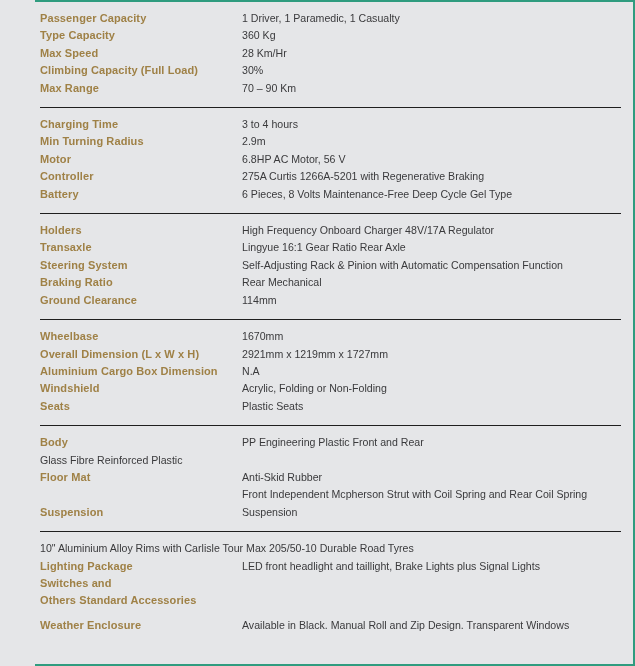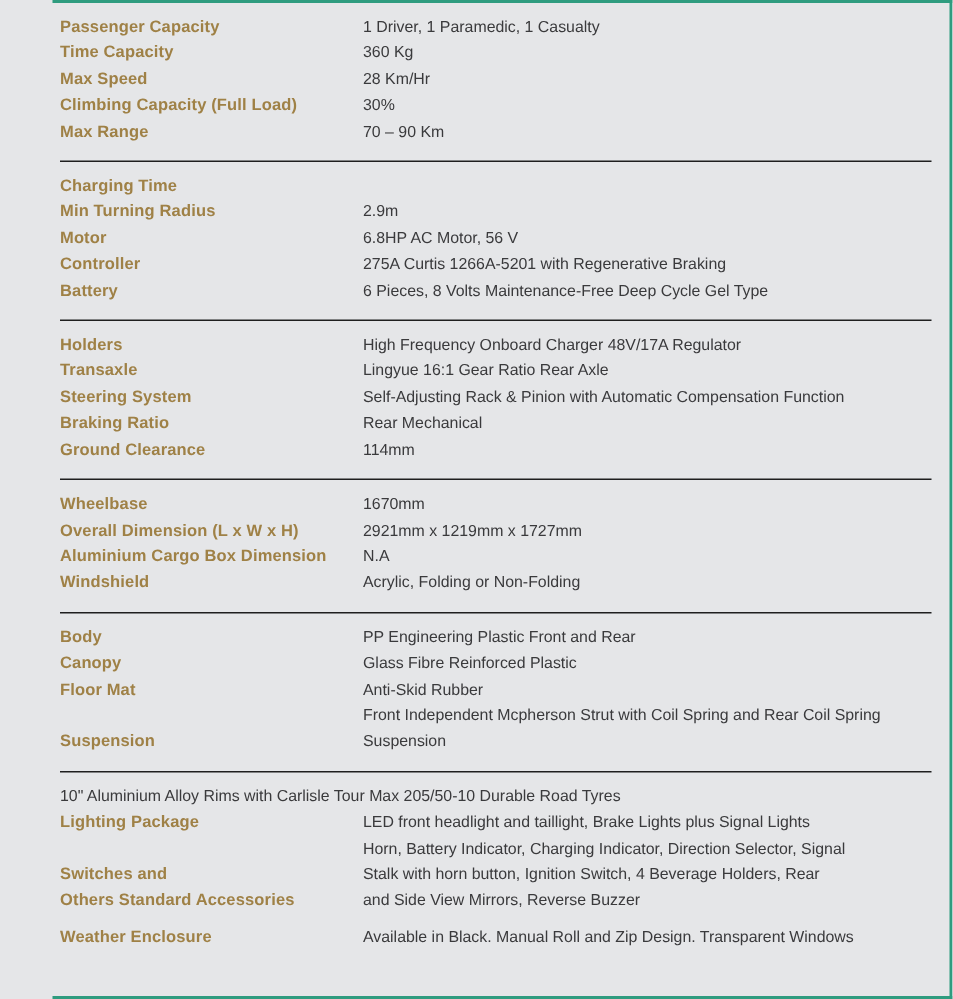--- a/index.html
+++ b/index.html
@@ -61,40 +61,41 @@
 <body>
 
 <div class="accent-frame"></div>
 <div class="spec-table">
     <div class="spec-section">
       <div class="spec-row">
         <div class="spec-label">Passenger Capacity</div>
         <div class="spec-value">1 Driver, 1 Paramedic, 1 Casualty</div>
       </div>
       <div class="spec-row">
-        <div class="spec-label">Time Capacity</div>
+        <div class="spec-label">Type Capacity</div>
         <div class="spec-value">360 Kg</div>
       </div>
       <div class="spec-row">
         <div class="spec-label">Max Speed</div>
         <div class="spec-value">28 Km/Hr</div>
       </div>
       <div class="spec-row">
         <div class="spec-label">Climbing Capacity (Full Load)</div>
         <div class="spec-value">30%</div>
       </div>
       <div class="spec-row">
         <div class="spec-label">Max Range</div>
         <div class="spec-value">70 – 90 Km</div>
       </div>
     </div>
     <hr class="spec-divider">
     <div class="spec-section">
       <div class="spec-row">
         <div class="spec-label">Charging Time</div>
+        <div class="spec-value">3 to 4 hours</div>
       </div>
       <div class="spec-row">
         <div class="spec-label">Min Turning Radius</div>
         <div class="spec-value">2.9m</div>
       </div>
       <div class="spec-row">
         <div class="spec-label">Motor</div>
         <div class="spec-value">6.8HP AC Motor, 56 V</div>
       </div>
       <div class="spec-row">
@@ -140,29 +141,32 @@
         <div class="spec-value">2921mm x 1219mm x 1727mm</div>
       </div>
       <div class="spec-row">
         <div class="spec-label">Aluminium Cargo Box Dimension</div>
         <div class="spec-value">N.A</div>
       </div>
       <div class="spec-row">
         <div class="spec-label">Windshield</div>
         <div class="spec-value">Acrylic, Folding or Non-Folding</div>
       </div>
+      <div class="spec-row">
+        <div class="spec-label">Seats</div>
+        <div class="spec-value">Plastic Seats</div>
+      </div>
     </div>
     <hr class="spec-divider">
     <div class="spec-section">
       <div class="spec-row">
         <div class="spec-label">Body</div>
         <div class="spec-value">PP Engineering Plastic Front and Rear</div>
       </div>
       <div class="spec-row">
-        <div class="spec-label">Canopy</div>
         <div class="spec-value">Glass Fibre Reinforced Plastic</div>
       </div>
       <div class="spec-row">
         <div class="spec-label">Floor Mat</div>
         <div class="spec-value">Anti-Skid Rubber</div>
       </div>
       <div class="spec-row">
         <div class="spec-label">Suspension</div>
         <div class="spec-value">Front Independent Mcpherson Strut with Coil Spring and Rear Coil Spring
 Suspension</div>
@@ -173,22 +177,19 @@
       <div class="spec-row">
         <div class="spec-value">10" Aluminium Alloy Rims with Carlisle Tour Max 205/50-10 Durable Road Tyres</div>
       </div>
       <div class="spec-row">
         <div class="spec-label">Lighting Package</div>
         <div class="spec-value">LED front headlight and taillight, Brake Lights plus Signal Lights</div>
       </div>
       <div class="spec-row">
         <div class="spec-label">Switches and
 Others Standard Accessories</div>
-        <div class="spec-value">Horn, Battery Indicator, Charging Indicator, Direction Selector, Signal
-Stalk with horn button, Ignition Switch, 4 Beverage Holders, Rear
-and Side View Mirrors, Reverse Buzzer</div>
       </div>
       <div class="spec-row gap-before">
         <div class="spec-label">Weather Enclosure</div>
         <div class="spec-value">Available in Black. Manual Roll and Zip Design. Transparent Windows</div>
       </div>
     </div>
   </div>
 
 </body></html>

